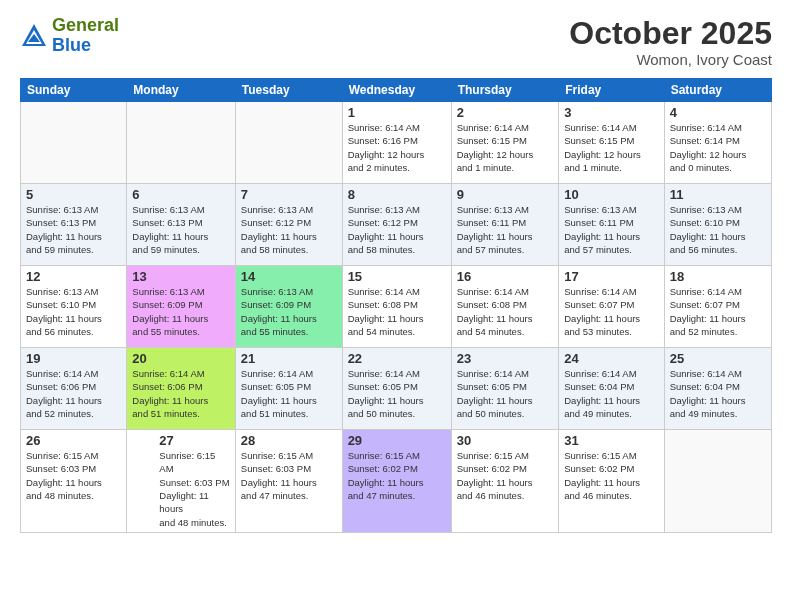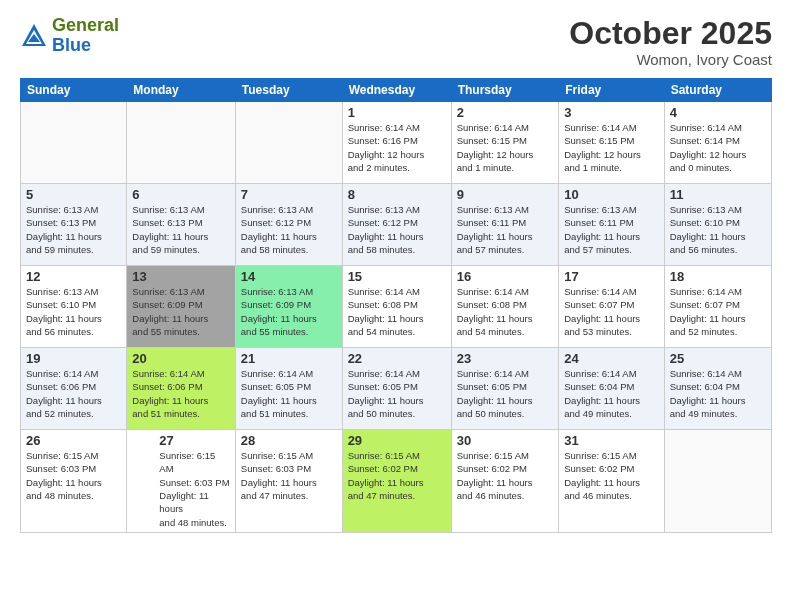--- a/index.html
+++ b/index.html
@@ -216,21 +216,21 @@
           </td>
         </tr>
         <tr>
           <td style="background-color: rgb(255, 255, 255);">
             <span class="day-num">12</span>
             <div class="day-info" style="white-space: pre-line;">Sunrise: 6:13 AM
 Sunset: 6:10 PM
 Daylight: 11 hours
 and 56 minutes.</div>
           </td>
-          <td style="background-color: #a3a3a3;">
+          <td style="background-color: #f0abfc;">
             <span class="day-num">13</span>
             <div class="day-info" style="white-space: pre-line;">Sunrise: 6:13 AM
 Sunset: 6:09 PM
 Daylight: 11 hours
 and 55 minutes.</div>
           </td>
           <td style="background-color: #86efac;">
             <span class="day-num">14</span>
             <div class="day-info" style="white-space: pre-line;">Sunrise: 6:13 AM
 Sunset: 6:09 PM
@@ -332,21 +332,21 @@
 Daylight: 11 hours
 and 48 minutes.</div>
           </td>
           <td style="background-color: rgb(255, 255, 255);">
             <span class="day-num">28</span>
             <div class="day-info" style="white-space: pre-line;">Sunrise: 6:15 AM
 Sunset: 6:03 PM
 Daylight: 11 hours
 and 47 minutes.</div>
           </td>
-          <td style="background-color: #bef264;">
+          <td style="background-color: #c4b5fd;">
             <span class="day-num">29</span>
             <div class="day-info" style="white-space: pre-line;">Sunrise: 6:15 AM
 Sunset: 6:02 PM
 Daylight: 11 hours
 and 47 minutes.</div>
           </td>
           <td style="background-color: rgb(255, 255, 255);">
             <span class="day-num">30</span>
             <div class="day-info" style="white-space: pre-line;">Sunrise: 6:15 AM
 Sunset: 6:02 PM

